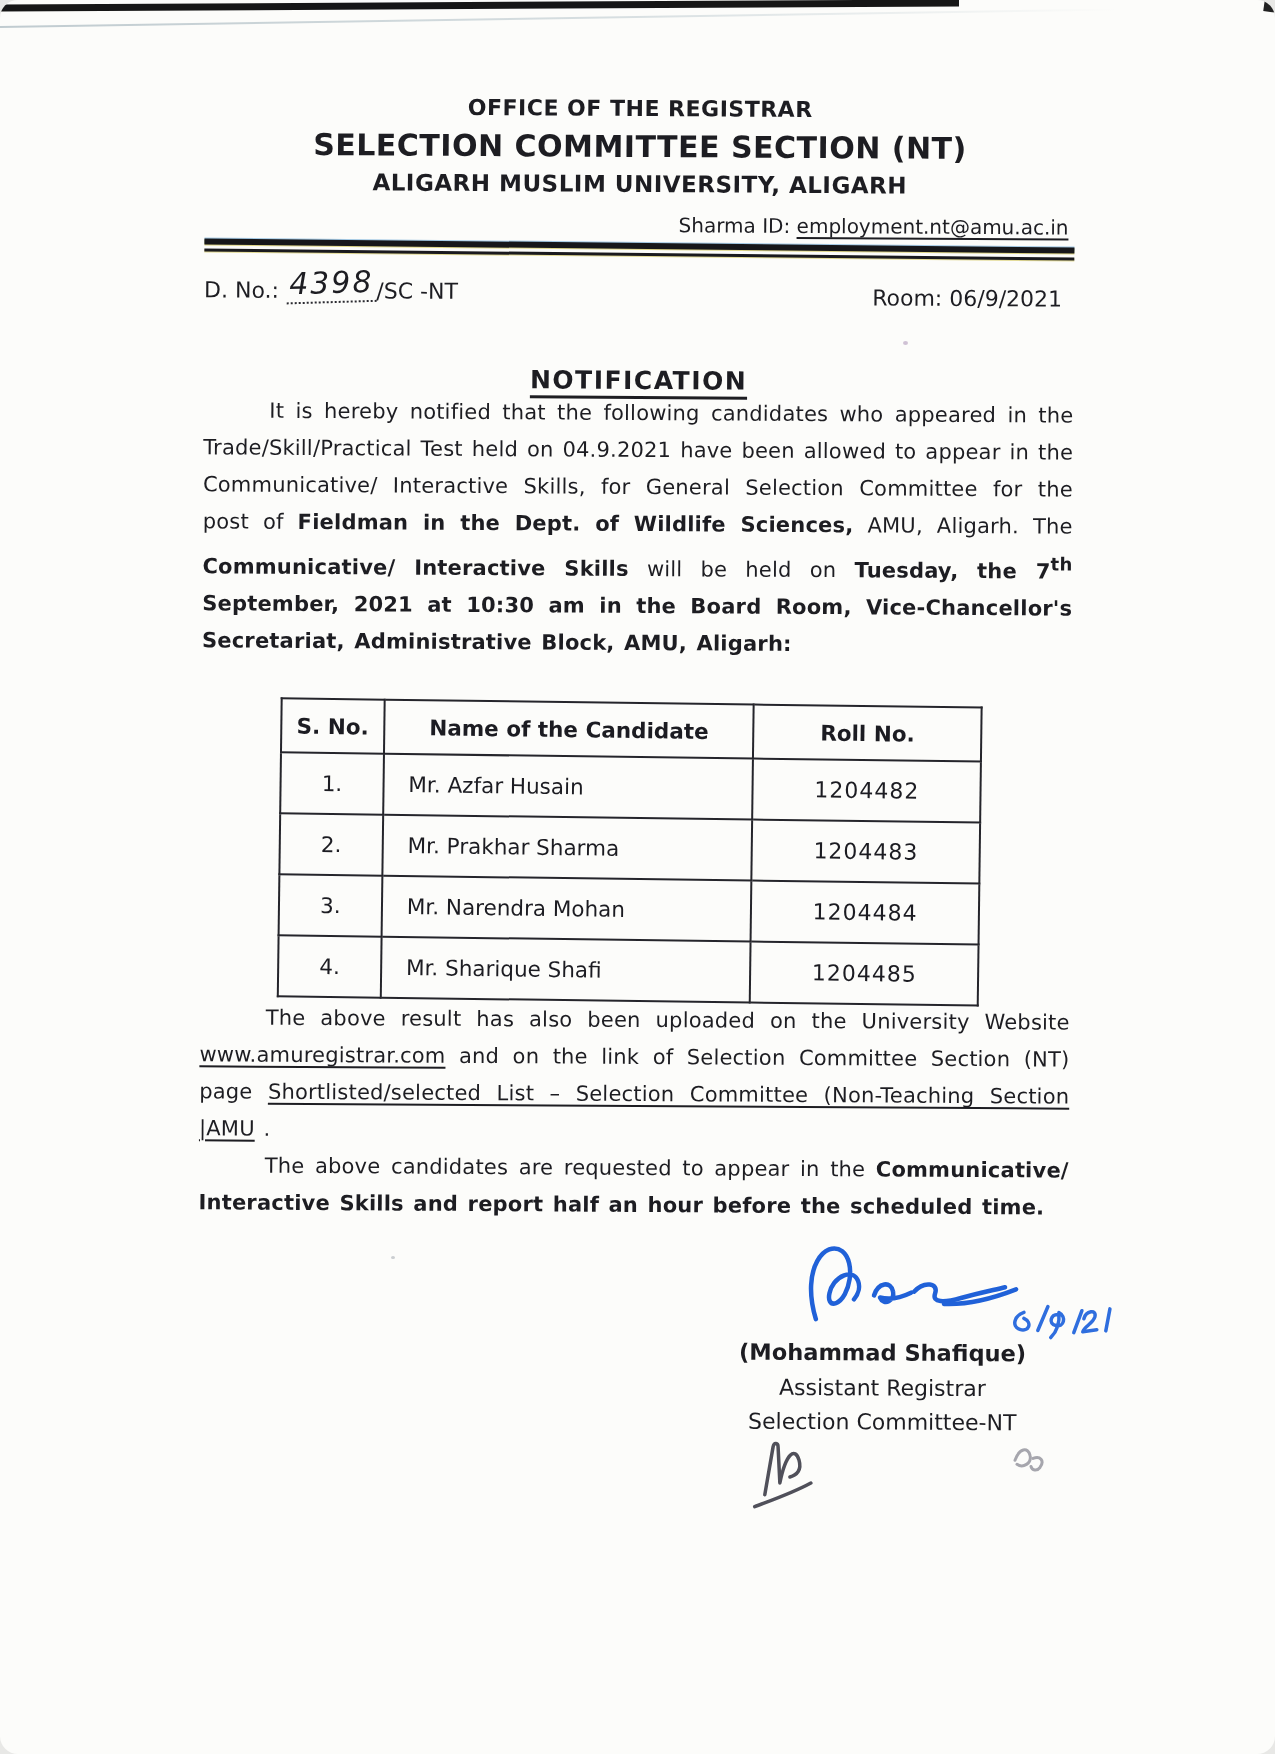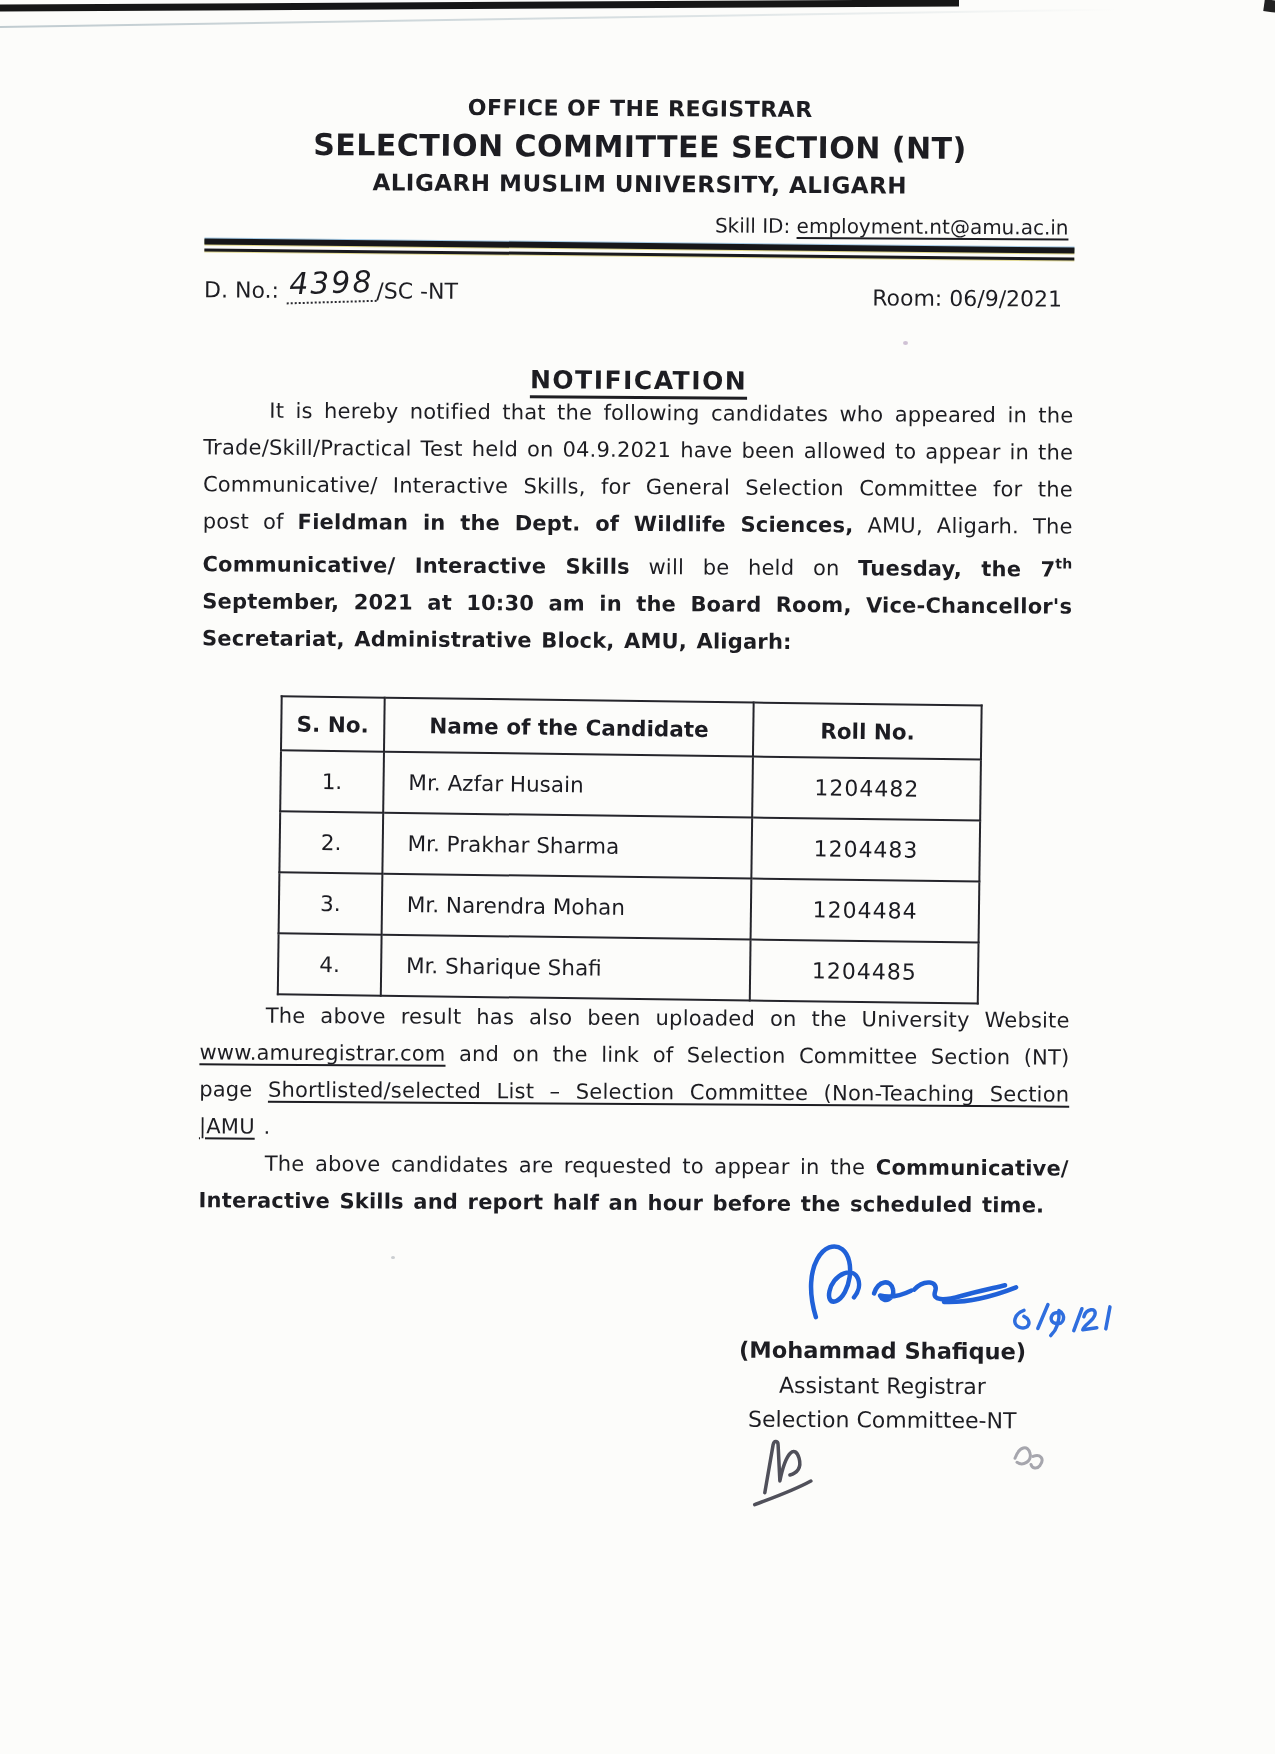--- a/index.html
+++ b/index.html
@@ -1,19 +1,19 @@
 <!DOCTYPE html>
 <html><head>
 <meta charset="utf-8">
 <style>
   html,body { margin:0; padding:0; background:#e8e8e6; }
   .sheet {
     position:relative; width:1275px; height:1754px; margin:0 auto;
     background:#fcfcfa; overflow:hidden;
-    font-family:"DejaVu Sans", sans-serif; color:#1d1d22;
+    font-family:"DejaVu Sans", sans-serif; color:#1d1d22;border-radius:18px;
   }
   
   .scan-bar { position:absolute; left:-6px; top:2px; width:965px; height:7px; background:#161616; transform:rotate(-0.30deg); }
   .scan-line { position:absolute; left:0; top:26px; width:1120px; height:2px; opacity:.55;
     background:linear-gradient(to right,#8fa3ad, #b8c6cc 55%, rgba(255,255,255,0)); transform:rotate(-0.9deg); transform-origin:left center; }
   .scan-nub { position:absolute; right:-3px; top:0; width:14px; height:12px; background:#222; transform:rotate(8deg); }
   .speck1 { position:absolute; left:903px; top:341px; width:5px; height:4px; border-radius:50%; background:#a98fb5; opacity:.55; }
   .speck2 { position:absolute; left:391px; top:1256px; width:4px; height:3px; border-radius:50%; background:#9aa0a8; opacity:.5; }
 
   .content {
@@ -38,21 +38,21 @@
   .dated { padding-top:12px; margin-right:12px; }
 
   .doc-title { text-align:center; margin-top:56px; font-size:25px; font-weight:700; letter-spacing:1.5px; }
   .doc-title span { text-decoration:underline; text-decoration-thickness:2.5px; text-underline-offset:7px; }
 
   p.body { font-size:21px; line-height:37px; text-align:justify; margin:0; text-indent:66px; word-spacing:2px; letter-spacing:.2px; }
   .p1 { margin-top:54px; }
   .p2 { margin-top:50px; }
   .p3 { margin-top:28px; }
   p.body b { font-weight:700; }
-  sup { font-size:14px; }
+  sup { font-size:18px; }
 
   .tbl-wrap { margin:40px 0 0 78px; width:702px; transform:rotate(0.4deg); }
   table.cand { border-collapse:collapse; width:100%; font-size:21.5px; color:#1c1c22; }
   table.cand th, table.cand td { border:2px solid #25252b; }
   table.cand th { font-weight:700; height:50px; }
   td.c-sno { width:103px; text-align:center; height:57px; }
   td.c-name { width:360px; text-align:left; padding-left:24px; }
   td.c-roll { width:232px; text-align:center; letter-spacing:1px; font-size:22px; }
 
   .sig-block { position:relative; margin:18px 0 0 auto; width:370px; text-align:center; padding-top:96px; }
@@ -73,21 +73,21 @@
   <div class="scan-nub"></div>
   <div class="speck1"></div>
   <div class="speck2"></div>
 
   <div class="content">
 
     <div class="hdr">
       <div class="hdr-1">OFFICE OF THE REGISTRAR</div>
       <div class="hdr-2">SELECTION COMMITTEE SECTION (NT)</div>
       <div class="hdr-3">ALIGARH MUSLIM UNIVERSITY, ALIGARH</div>
-      <div class="email-row"><span>Skill ID: </span><span class="u-solid">employment.nt@amu.ac.in</span></div>
+      <div class="email-row"><span>Sharma ID: </span><span class="u-solid">employment.nt@amu.ac.in</span></div>
     </div>
 
     <div class="rules">
       <div class="rule-a"></div>
       <div class="rule-b"></div>
     </div>
 
     <div class="refline">
       <div>
         <span>D. No.:</span>

